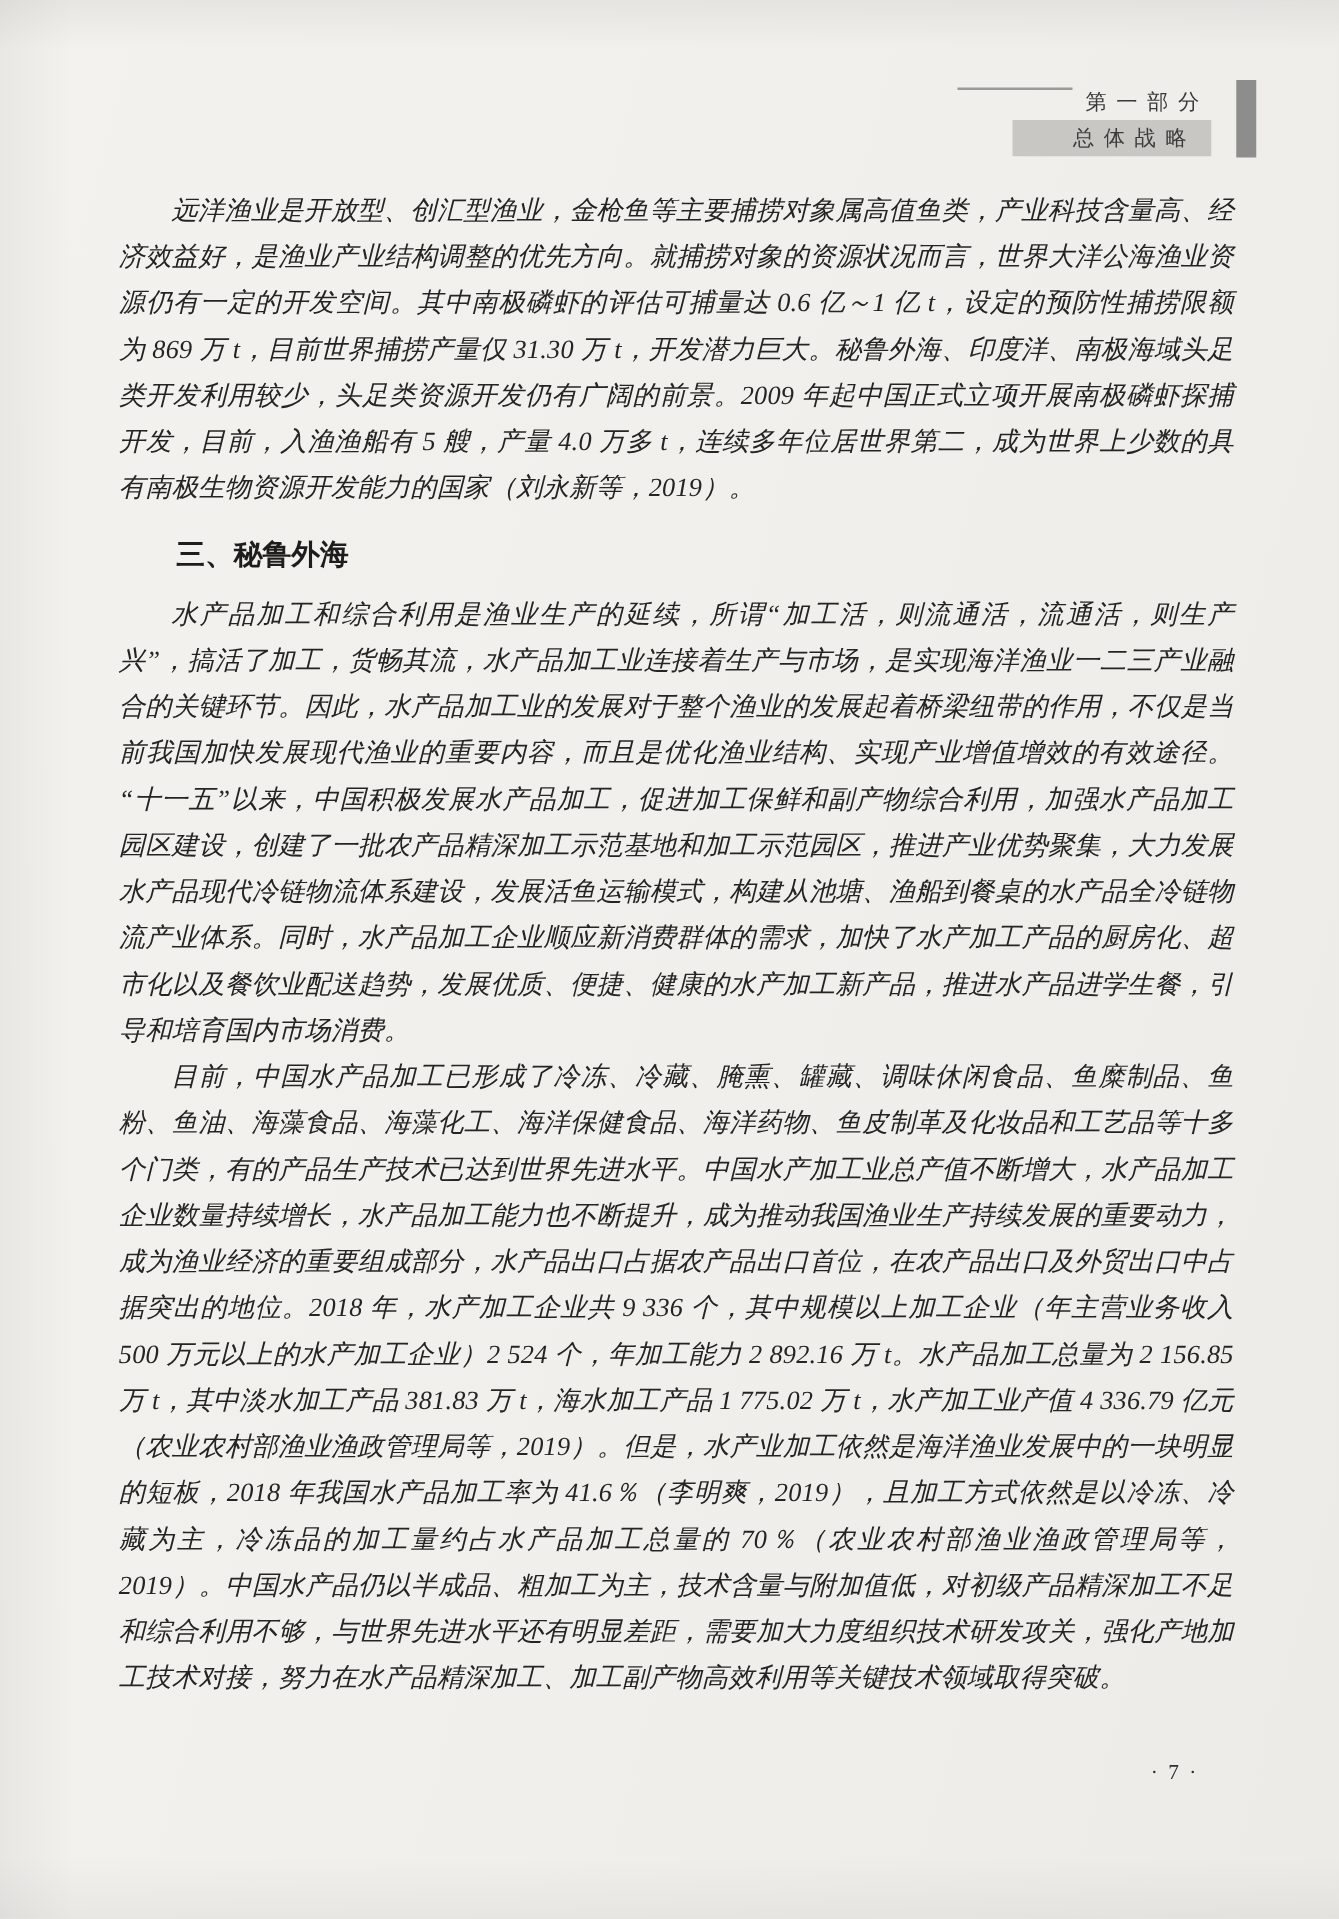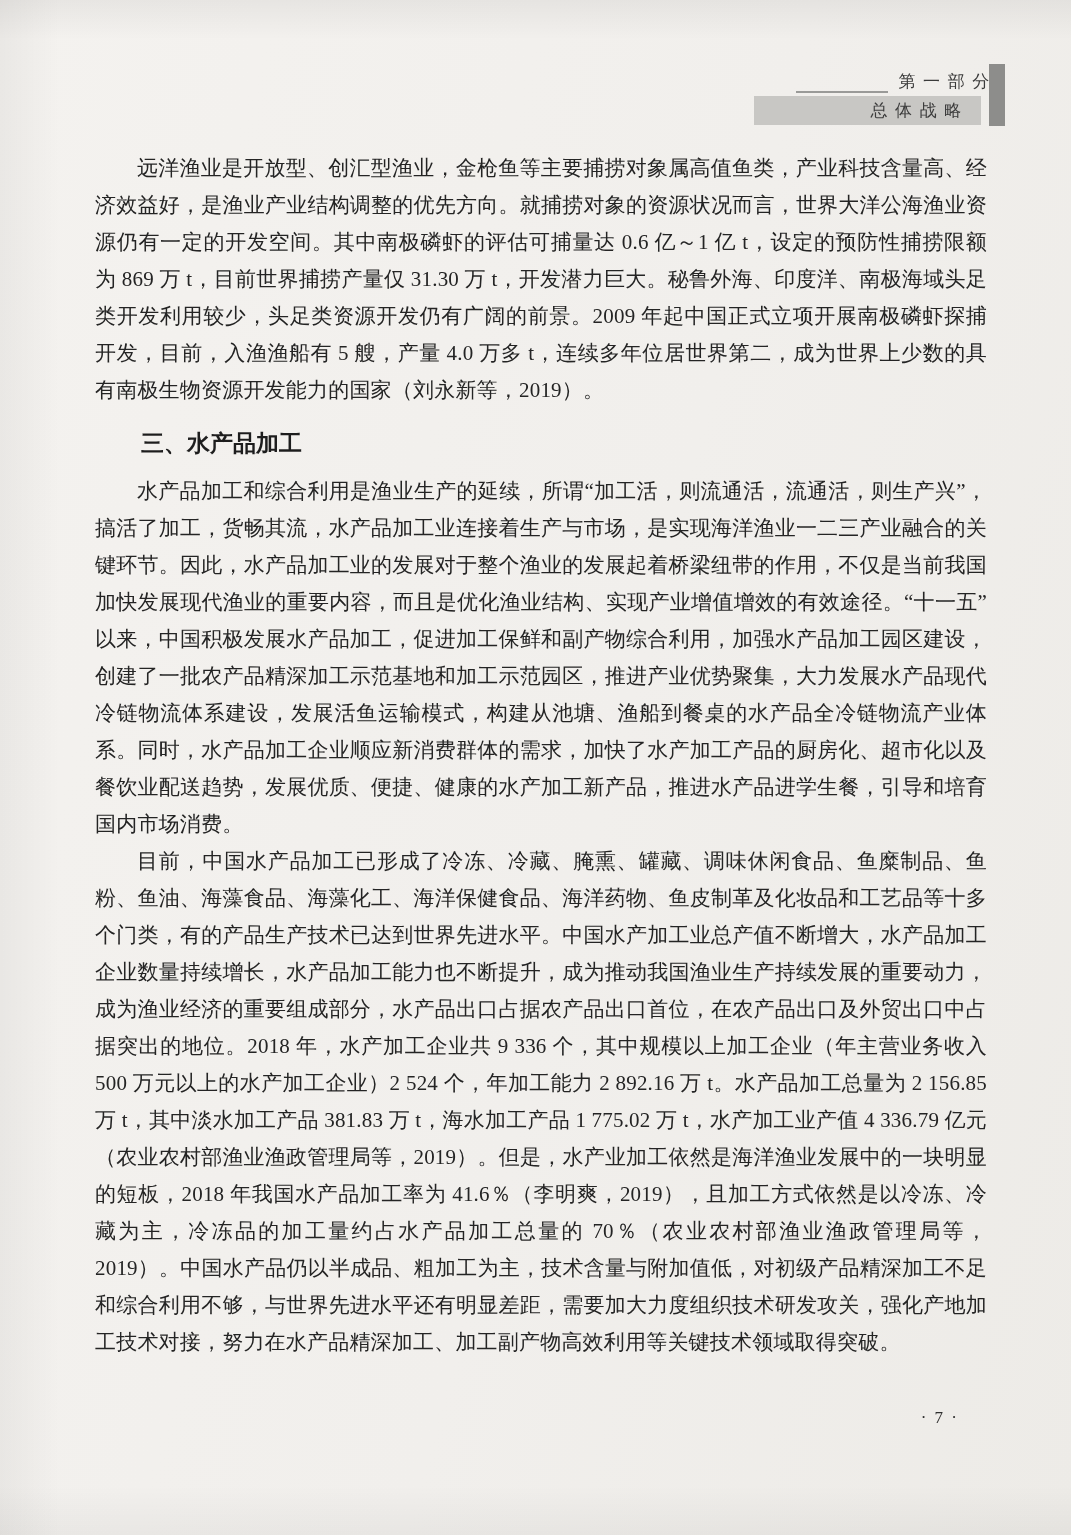--- a/index.html
+++ b/index.html
@@ -24,36 +24,36 @@
       linear-gradient(to bottom, rgba(0,0,0,0.05), rgba(0,0,0,0) 40px),
       linear-gradient(to top, rgba(0,0,0,0.04), rgba(0,0,0,0) 50px);
   }
 
   
   .running-head{
     position:absolute;top:70px;right:68px;
     width:260px;height:56px;
   }
   .rh-row1{
-    position:absolute;top:0;right:6px;
-    display:flex;align-items:flex-end;
+    position:absolute;top:0;right:36px;
+    display:flex;align-items:flex-start;
   }
   .rh-rule{
     display:inline-block;width:92px;height:2px;
     background:#9a9a98;margin-right:10px;
   }
   .rh-part{
     font-size:17px;letter-spacing:0.45em;color:#3a3a3a;
     font-family:"Liberation Sans","DejaVu Sans",sans-serif;
     white-space:nowrap;
   }
   .rh-row2{
-    position:absolute;top:26px;right:22px;
+    position:absolute;top:26px;right:34px;
     background:#c8c7c4;
-    padding:3px 12px 3px 116px;
+    padding:3px 12px 3px 48px;
   }
   .rh-section{
     font-size:17px;letter-spacing:0.45em;color:#3c3c3c;
     font-family:"Liberation Sans","DejaVu Sans",sans-serif;
     white-space:nowrap;
   }
   .rh-block{
     position:absolute;top:-6px;right:-2px;
     width:16px;height:62px;
     background:#8d8d8b;
@@ -64,20 +64,21 @@
     position:absolute;top:150px;left:95px;right:84px;
   }
   .body-text p{
     margin:0;
     font-size:21px;
     line-height:37px;
     text-align:justify;
     text-indent:2em;
     color:#242424;
     letter-spacing:0.2px;
+    font-style:italic;
   }
   .section-heading{
     margin:14px 0 10px 0;
     font-family:"Liberation Sans","DejaVu Sans",sans-serif;
     font-weight:bold;
     font-size:23px;
     line-height:40px;
     color:#1d1d1d;
     padding-left:2em;
   }
@@ -101,20 +102,20 @@
       <span class="rh-part">第一部分</span>
     </div>
     <div class="rh-row2">
       <span class="rh-section">总体战略</span>
     </div>
     <div class="rh-block"></div>
   </div>
 
   <div class="body-text">
     <p>远洋渔业是开放型、创汇型渔业，金枪鱼等主要捕捞对象属高值鱼类，产业科技含量高、经济效益好，是渔业产业结构调整的优先方向。就捕捞对象的资源状况而言，世界大洋公海渔业资源仍有一定的开发空间。其中南极磷虾的评估可捕量达 0.6 亿～1 亿 t，设定的预防性捕捞限额为 869 万 t，目前世界捕捞产量仅 31.30 万 t，开发潜力巨大。秘鲁外海、印度洋、南极海域头足类开发利用较少，头足类资源开发仍有广阔的前景。2009 年起中国正式立项开展南极磷虾探捕开发，目前，入渔渔船有 5 艘，产量 4.0 万多 t，连续多年位居世界第二，成为世界上少数的具有南极生物资源开发能力的国家（刘永新等，2019）。</p>
-    <h2 class="section-heading">三、水产品加工</h2>
+    <h2 class="section-heading">三、秘鲁外海</h2>
     <p>水产品加工和综合利用是渔业生产的延续，所谓“加工活，则流通活，流通活，则生产兴”，搞活了加工，货畅其流，水产品加工业连接着生产与市场，是实现海洋渔业一二三产业融合的关键环节。因此，水产品加工业的发展对于整个渔业的发展起着桥梁纽带的作用，不仅是当前我国加快发展现代渔业的重要内容，而且是优化渔业结构、实现产业增值增效的有效途径。“十一五”以来，中国积极发展水产品加工，促进加工保鲜和副产物综合利用，加强水产品加工园区建设，创建了一批农产品精深加工示范基地和加工示范园区，推进产业优势聚集，大力发展水产品现代冷链物流体系建设，发展活鱼运输模式，构建从池塘、渔船到餐桌的水产品全冷链物流产业体系。同时，水产品加工企业顺应新消费群体的需求，加快了水产加工产品的厨房化、超市化以及餐饮业配送趋势，发展优质、便捷、健康的水产加工新产品，推进水产品进学生餐，引导和培育国内市场消费。</p>
     <p>目前，中国水产品加工已形成了冷冻、冷藏、腌熏、罐藏、调味休闲食品、鱼糜制品、鱼粉、鱼油、海藻食品、海藻化工、海洋保健食品、海洋药物、鱼皮制革及化妆品和工艺品等十多个门类，有的产品生产技术已达到世界先进水平。中国水产加工业总产值不断增大，水产品加工企业数量持续增长，水产品加工能力也不断提升，成为推动我国渔业生产持续发展的重要动力，成为渔业经济的重要组成部分，水产品出口占据农产品出口首位，在农产品出口及外贸出口中占据突出的地位。2018 年，水产加工企业共 9 336 个，其中规模以上加工企业（年主营业务收入 500 万元以上的水产加工企业）2 524 个，年加工能力 2 892.16 万 t。水产品加工总量为 2 156.85 万 t，其中淡水加工产品 381.83 万 t，海水加工产品 1 775.02 万 t，水产加工业产值 4 336.79 亿元（农业农村部渔业渔政管理局等，2019）。但是，水产业加工依然是海洋渔业发展中的一块明显的短板，2018 年我国水产品加工率为 41.6％（李明爽，2019），且加工方式依然是以冷冻、冷藏为主，冷冻品的加工量约占水产品加工总量的 70％（农业农村部渔业渔政管理局等，2019）。中国水产品仍以半成品、粗加工为主，技术含量与附加值低，对初级产品精深加工不足和综合利用不够，与世界先进水平还有明显差距，需要加大力度组织技术研发攻关，强化产地加工技术对接，努力在水产品精深加工、加工副产物高效利用等关键技术领域取得突破。</p>
   </div>
 
   <div class="folio">· 7 ·</div>
 
 </div>
 
 </body></html>

